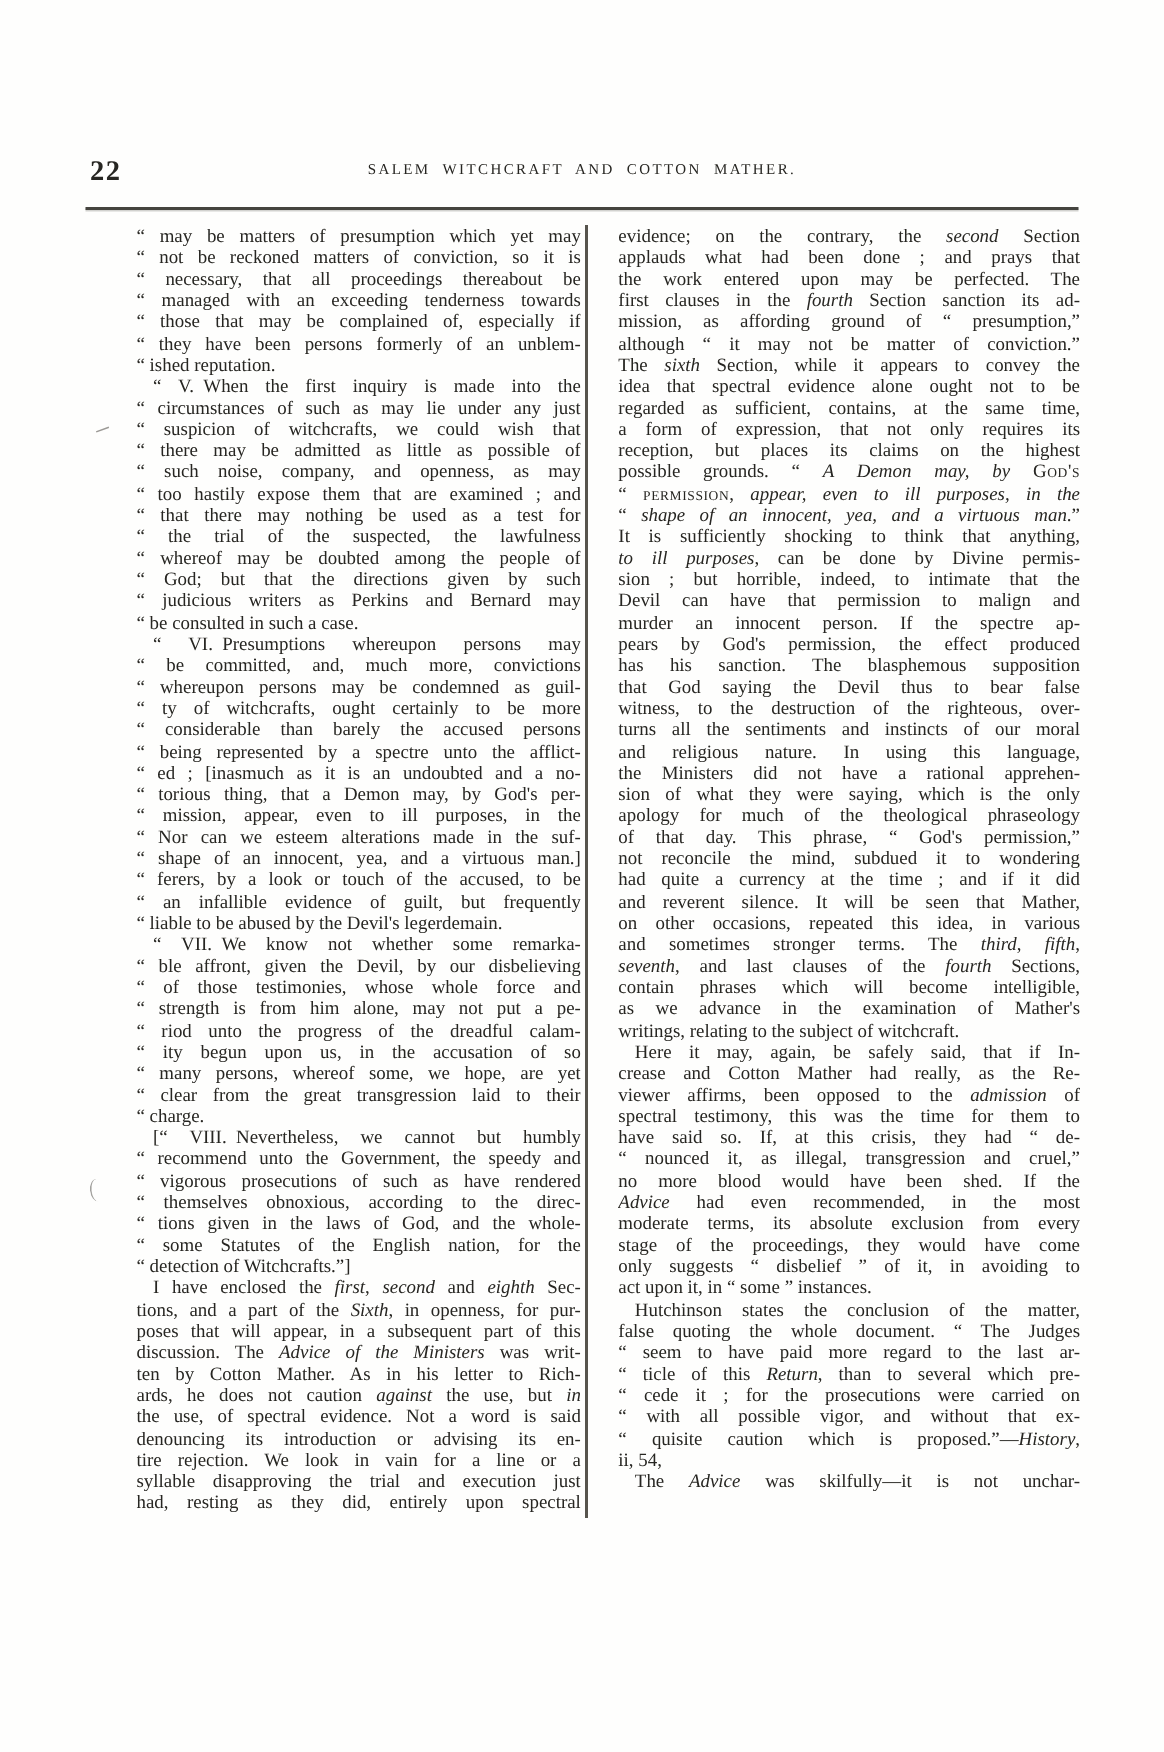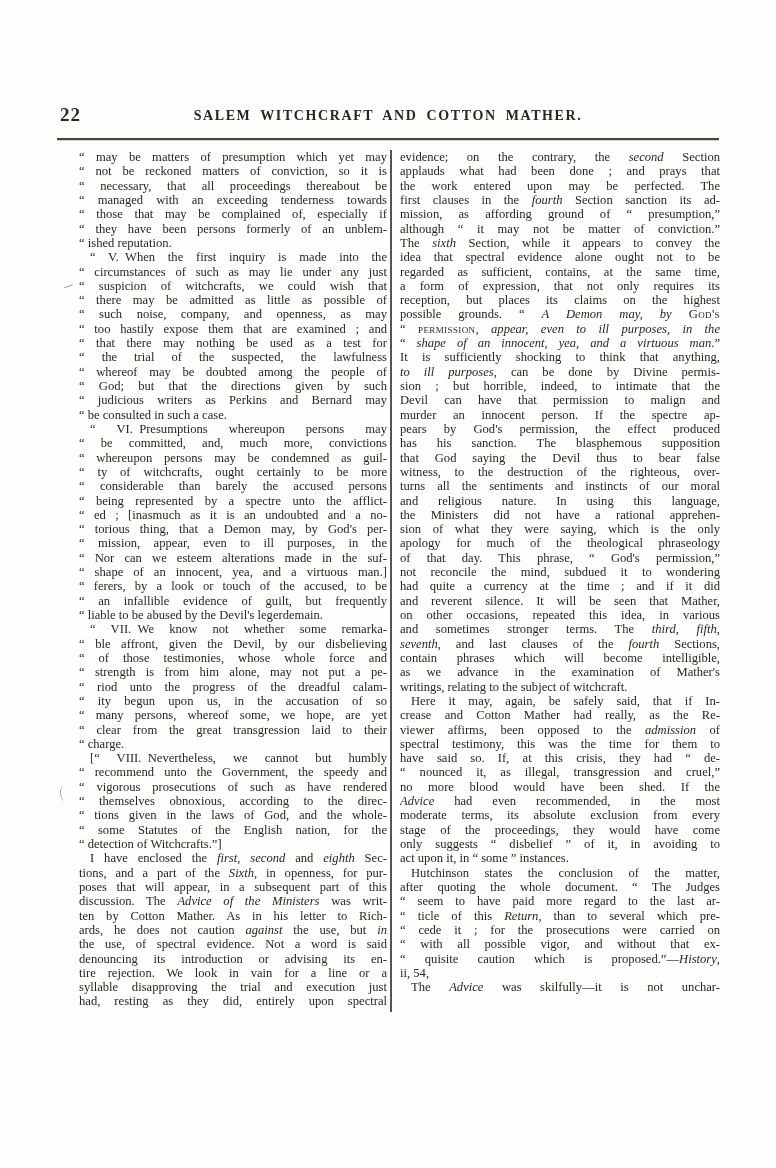--- a/index.html
+++ b/index.html
@@ -9,33 +9,33 @@
     font-family:"Liberation Serif","DejaVu Serif",serif;
     color:#272622;
   }
   .page{position:relative;width:776px;height:1168px;background:#fefefdff;overflow:hidden;}
   .page-num{
     position:absolute;left:60px;top:104px;
     font-size:19px;font-weight:bold;letter-spacing:1px;
   }
   .running-title{
     position:absolute;left:0;top:108px;width:100%;
-    text-align:center;font-size:14px;font-weight:bold;
+    text-align:center;font-size:10px;font-weight:normal;
     letter-spacing:1.6px;word-spacing:4px;
   }
   .header-rule{
     position:absolute;left:57px;top:138px;width:662px;height:2px;
     background:#45443f;box-shadow:0 1px 0 rgba(80,78,70,.25);
   }
   .text-block{
     position:absolute;left:79px;top:150px;width:641px;
     display:flex;
     font-size:12.6px;line-height:14.32px;
   }
-  .col{overflow:hidden;}
+  .col{overflow:hidden;margin-left:12px;}
   .col.left{width:308px;}
   .divider{
     width:2px;height:862px;background:#57544d;
     margin-left:3px;margin-right:8px;flex:none;
   }
   .col.right{width:320px;}
   .line{
     height:14.32px;overflow:hidden;
     text-align:justify;text-align-last:justify;
   }
@@ -173,21 +173,21 @@
         <div class="line"><span>spectral testimony, this was the time for them to</span></div>
         <div class="line"><span>have said so.  If, at this crisis, they had “ de-</span></div>
         <div class="line"><span>“ nounced it, as illegal, transgression and cruel,”</span></div>
         <div class="line"><span>no more blood would have been shed.  If the</span></div>
         <div class="line"><span class="it">Advice</span><span> had even recommended, in the most</span></div>
         <div class="line"><span>moderate terms, its absolute exclusion from every</span></div>
         <div class="line"><span>stage of the proceedings, they would have come</span></div>
         <div class="line"><span>only suggests “ disbelief ” of it, in avoiding to</span></div>
         <div class="line para-end"><span>act upon it, in “ some ” instances.</span></div>
         <div class="line indent"><span>Hutchinson states the conclusion of the matter,</span></div>
-        <div class="line"><span>after quoting the whole document.  “ The Judges</span></div>
+        <div class="line"><span>false quoting the whole document.  “ The Judges</span></div>
         <div class="line"><span>“ seem to have paid more regard to the last ar-</span></div>
         <div class="line"><span>“ ticle of this </span><span class="it">Return</span><span>, than to several which pre-</span></div>
         <div class="line"><span>“ cede it ; for the prosecutions were carried on</span></div>
         <div class="line"><span>“ with all possible vigor, and without that ex-</span></div>
         <div class="line"><span>“ quisite caution which is proposed.”—</span><span class="it">History</span><span>,</span></div>
         <div class="line para-end"><span>ii, 54,</span></div>
         <div class="line indent"><span>The </span><span class="it">Advice</span><span> was skilfully—it is not unchar-</span></div>
       </div>
   </div>
 

